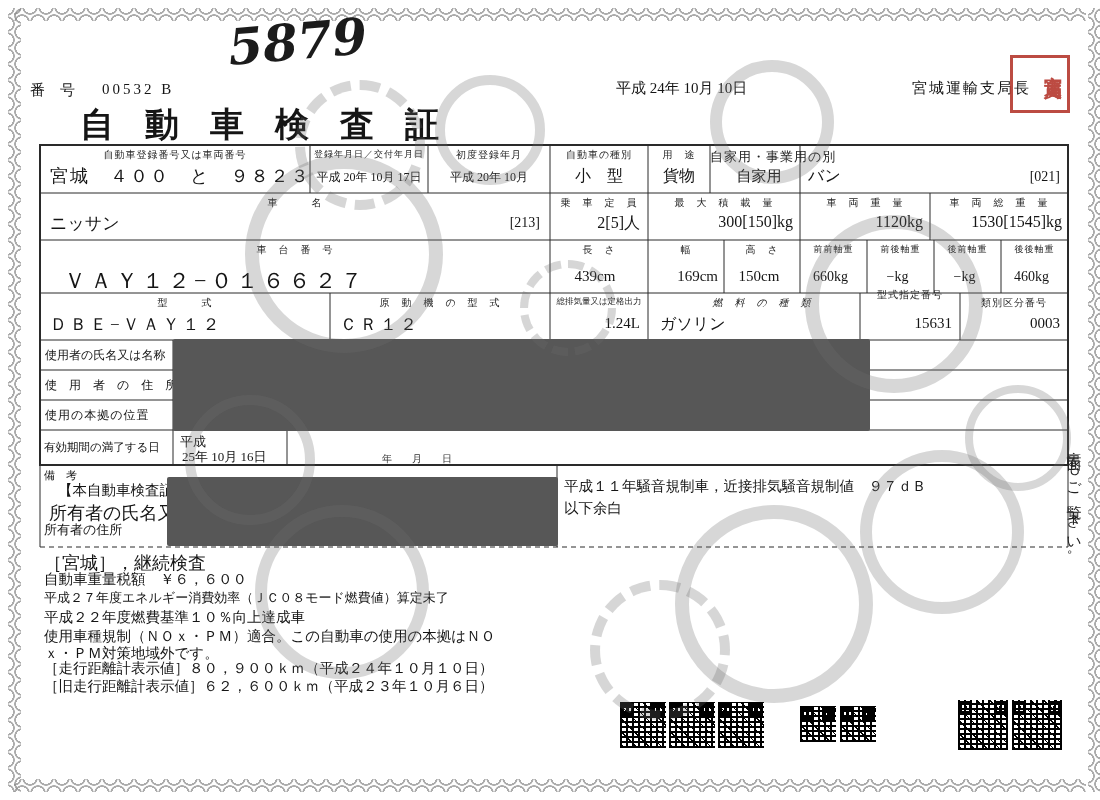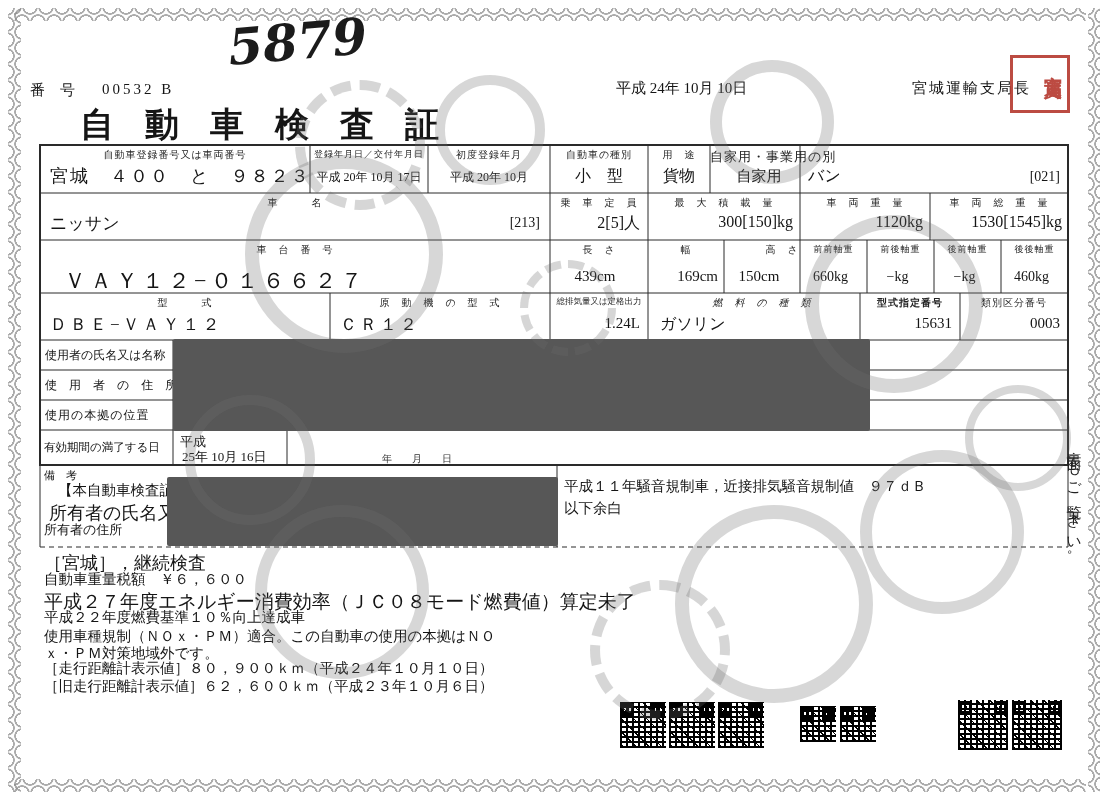--- a/index.html
+++ b/index.html
@@ -117,40 +117,40 @@
   <div class="tx" style="left:50px;top:212px;font-size:17px;">ニッサン</div>
   <div class="tx r" style="left:440px;top:215px;width:100px;font-size:14px;">[213]</div>
   <div class="tx r" style="left:550px;top:213px;width:90px;font-size:16px;">2[5]人</div>
   <div class="tx r" style="left:648px;top:213px;width:145px;font-size:16px;">300[150]kg</div>
   <div class="tx r" style="left:800px;top:213px;width:123px;font-size:16px;">1120kg</div>
   <div class="tx r" style="left:930px;top:213px;width:132px;font-size:16px;">1530[1545]kg</div>
 
   <div class="tx lbl c" style="left:40px;top:243px;width:510px;">車　台　番　号</div>
   <div class="tx lbl c" style="left:550px;top:243px;width:98px;">長　さ</div>
   <div class="tx lbl c" style="left:648px;top:243px;width:76px;">幅</div>
-  <div class="tx lbl c" style="left:724px;top:243px;width:76px;padding-left:20px;">高　さ</div>
+  <div class="tx lbl c" style="left:724px;top:243px;width:76px;">高　さ</div>
   <div class="tx lbl c" style="left:800px;top:243px;width:67px;font-size:9px;">前前軸重</div>
   <div class="tx lbl c" style="left:867px;top:243px;width:67px;font-size:9px;">前後軸重</div>
   <div class="tx lbl c" style="left:934px;top:243px;width:67px;font-size:9px;">後前軸重</div>
   <div class="tx lbl c" style="left:1001px;top:243px;width:67px;font-size:9px;">後後軸重</div>
 
   <div class="tx" style="left:64px;top:266px;font-size:22px;letter-spacing:4px;">ＶＡＹ１２−０１６６２７</div>
   <div class="tx c" style="left:550px;top:268px;width:90px;font-size:15px;">439cm</div>
   <div class="tx c" style="left:648px;top:268px;width:70px;font-size:15px;text-align:right;">169cm</div>
   <div class="tx c" style="left:724px;top:268px;width:70px;font-size:15px;">150cm</div>
   <div class="tx c" style="left:800px;top:269px;width:61px;font-size:14px;">660kg</div>
   <div class="tx c" style="left:867px;top:269px;width:61px;font-size:14px;">−kg</div>
   <div class="tx c" style="left:934px;top:269px;width:61px;font-size:14px;">−kg</div>
   <div class="tx c" style="left:1001px;top:269px;width:61px;font-size:14px;">460kg</div>
 
   <div class="tx lbl c" style="left:40px;top:296px;width:290px;">型　　　式</div>
   <div class="tx lbl c" style="left:330px;top:296px;width:220px;">原　動　機　の　型　式</div>
   <div class="tx lbl c" style="left:550px;top:296px;width:98px;font-size:8.5px;letter-spacing:0;">総排気量又は定格出力</div>
   <div class="tx lbl c" style="left:648px;top:296px;width:228px;font-style:italic;">燃　料　の　種　類</div>
-  <div class="tx lbl c" style="left:860px;top:296px;width:100px;font-weight:bold;">型式指定番号</div>
+  <div class="tx lbl c" style="left:860px;top:288px;width:100px;">型式指定番号</div>
   <div class="tx lbl c" style="left:960px;top:296px;width:108px;">類別区分番号</div>
 
   <div class="tx" style="left:50px;top:313px;font-size:17px;letter-spacing:3px;">ＤＢＥ−ＶＡＹ１２</div>
   <div class="tx" style="left:340px;top:313px;font-size:17px;letter-spacing:3px;">ＣＲ１２</div>
   <div class="tx r" style="left:550px;top:315px;width:90px;font-size:15px;">1.24L</div>
   <div class="tx" style="left:660px;top:314px;font-size:16px;">ガソリン</div>
   <div class="tx r" style="left:860px;top:315px;width:92px;font-size:15px;">15631</div>
   <div class="tx r" style="left:960px;top:315px;width:100px;font-size:15px;">0003</div>
 
   <div class="tx" style="left:45px;top:347px;font-size:12px;">使用者の氏名又は名称</div>
@@ -167,21 +167,21 @@
 
   <div class="tx" style="left:44px;top:468px;font-size:11px;">備　考</div>
   <div class="tx" style="left:58px;top:481px;font-size:14.5px;">【本自動車検査証</div>
   <div class="tx" style="left:49px;top:501px;font-size:18px;">所有者の氏名又</div>
   <div class="tx" style="left:44px;top:521px;font-size:13px;">所有者の住所</div>
   <div class="tx" style="left:564px;top:477px;font-size:14.5px;">平成１１年騒音規制車，近接排気騒音規制値　９７ｄＢ</div>
   <div class="tx" style="left:564px;top:499px;font-size:14.5px;">以下余白</div>
 
   <div class="tx" style="left:44px;top:551px;font-size:18px;">［宮城］，継続検査</div>
   <div class="tx" style="left:44px;top:570px;font-size:14.5px;">自動車重量税額　￥６，６００</div>
-  <div class="tx" style="left:44px;top:589px;font-size:19px;">平成２７年度エネルギー消費効率（ＪＣ０８モード燃費値）算定未了</div>
+  <div class="tx" style="left:44px;top:589px;font-size:13px;">平成２７年度エネルギー消費効率（ＪＣ０８モード燃費値）算定未了</div>
   <div class="tx" style="left:44px;top:608px;font-size:14.5px;">平成２２年度燃費基準１０％向上達成車</div>
   <div class="tx" style="left:44px;top:627px;font-size:14.5px;">使用車種規制（ＮＯｘ・ＰＭ）適合。この自動車の使用の本拠はＮＯ</div>
   <div class="tx" style="left:44px;top:644px;font-size:14.5px;">ｘ・ＰＭ対策地域外です。</div>
   <div class="tx" style="left:44px;top:659px;font-size:14.5px;">［走行距離計表示値］８０，９００ｋｍ（平成２４年１０月１０日）</div>
   <div class="tx" style="left:44px;top:677px;font-size:14.5px;">［旧走行距離計表示値］６２，６００ｋｍ（平成２３年１０月６日）</div>
 
   <div class="qr" style="left:620px;top:702px;width:46px;height:46px;"></div>
   <div class="qr" style="left:669px;top:702px;width:46px;height:46px;"></div>
   <div class="qr" style="left:718px;top:702px;width:46px;height:46px;"></div>
   <div class="qr" style="left:800px;top:706px;width:36px;height:36px;"></div>

